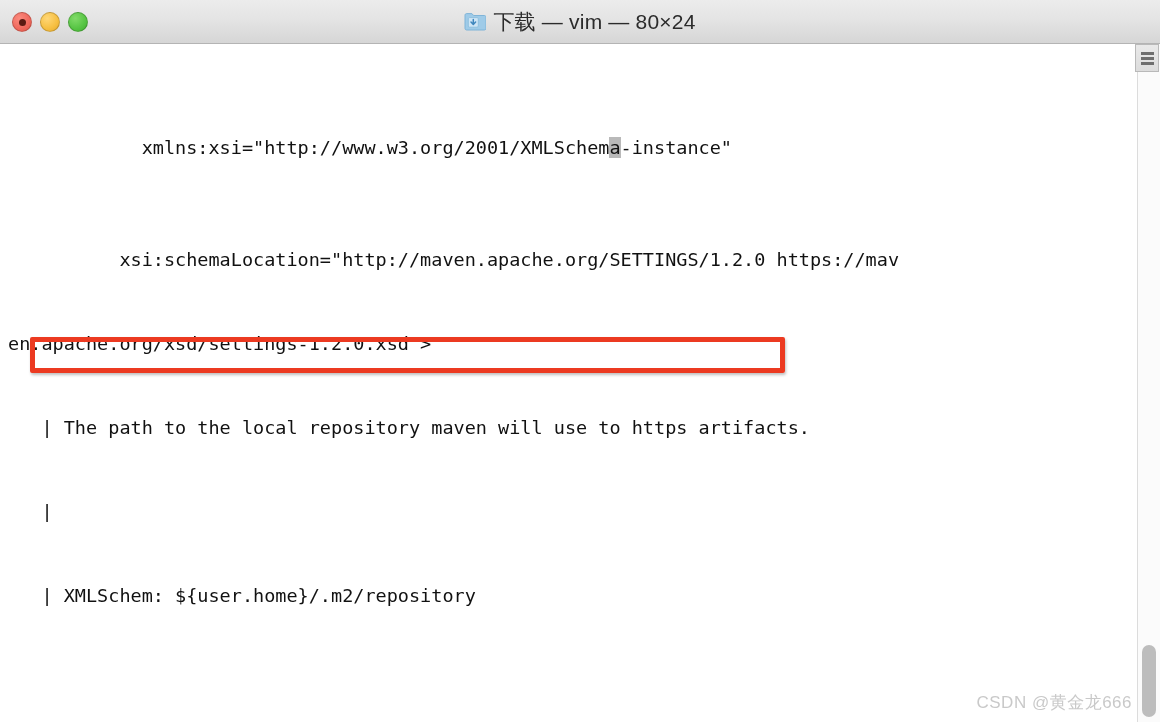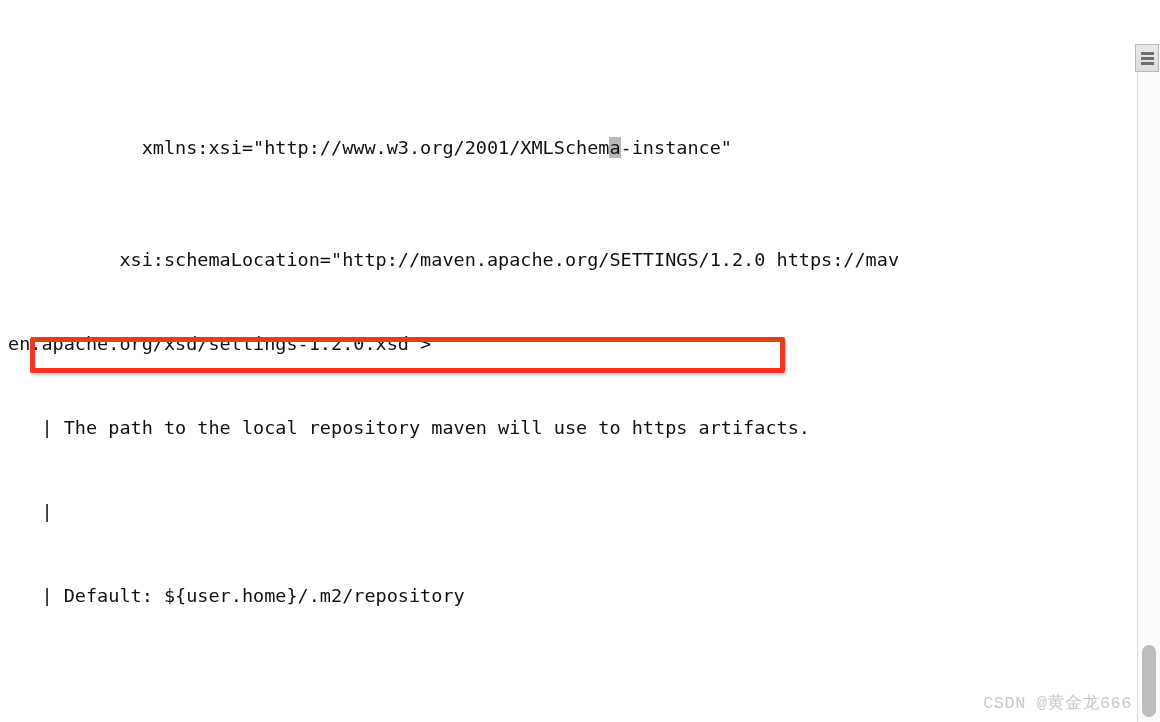--- a/index.html
+++ b/index.html
@@ -146,43 +146,61 @@
     right: 4px; top: 645px;
     width: 14px; height: 72px;
     background: #bdbdbd;
     border-radius: 7px;
   }
 
   
   .watermark {
     position: absolute;
     right: 28px; bottom: 8px;
-    font-family: Liberation Mono, monospace;
+    font-family: Liberation Sans, sans-serif;
     font-size: 17px;
     color: #c9c9c9;
     letter-spacing: 0.5px;
     user-select: none;
   }
 </style>
 </head>
 <body>
 
 <div id="app">
 
+  <div class="titlebar">
+    <div class="traffic">
+      <div class="light close"></div>
+      <div class="light min"></div>
+      <div class="light max"></div>
+    </div>
+
+    <div class="title-group">
+      <span class="folder-icon">
+        <svg width="22" height="19" viewBox="0 0 22 19">
+          <path d="M1 3.2c0-.9.7-1.6 1.6-1.6h5.3l1.7 1.9h10.8c.9 0 1.6.7 1.6 1.6v11.3c0 .9-.7 1.6-1.6 1.6H2.6c-.9 0-1.6-.7-1.6-1.6V3.2z" fill="#9fcbe8" stroke="#7fb4d8" stroke-width="1"></path>
+          <rect x="4.3" y="5.6" width="10" height="9.6" rx="1.2" fill="#cfe6f6" stroke="#8cbedd" stroke-width="0.9"></rect>
+          <path d="M9.3 7.6v4.1M9.3 12.4l-2.3-2.4M9.3 12.4l2.3-2.4" stroke="#3f87bd" stroke-width="1.5" fill="none" stroke-linecap="round"></path>
+        </svg>
+      </span>
+      <span>下载 — vim — 80×24</span>
+    </div>
+  </div>
 
   <div class="term">
     <div class="screen">
 
       <div class="row"><span>            xmlns:xsi="http://www.w3.org/2001/XMLSchem</span><span class="curmatch">a</span><span>-instance"</span></div>
 
       <div class="row">          xsi:schemaLocation="http://maven.apache.org/SETTINGS/1.2.0 https://mav</div>
       <div class="row">en.apache.org/xsd/settings-1.2.0.xsd"&gt;</div>
       <div class="row">   | The path to the local repository maven will use to https artifacts.</div>
       <div class="row">   |</div>
-      <div class="row">   | Default: ${user.home}/.m2/repository</div>
+      <div class="row">   | XMLSchem: ${user.home}/.m2/repository</div>
       
       
       
       
       
       
       
       
       
       

